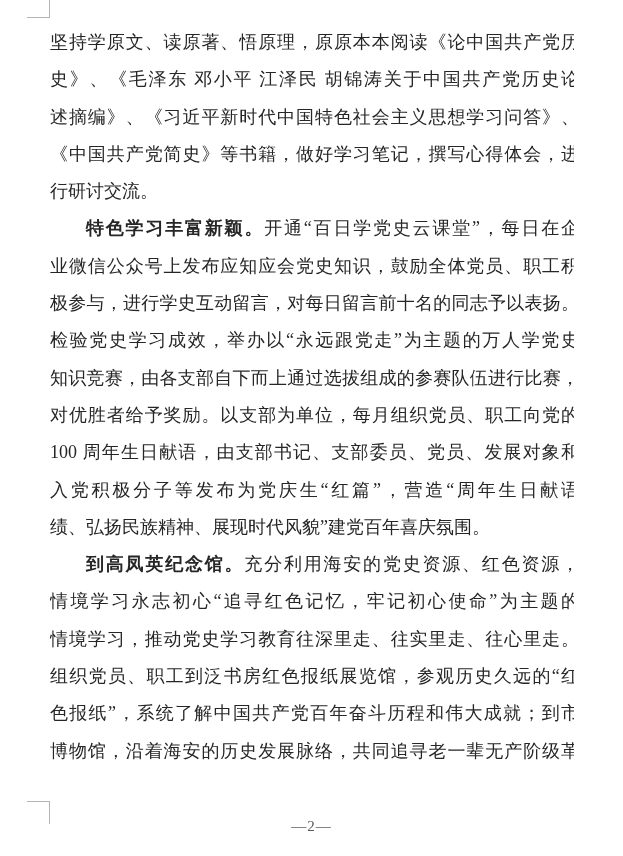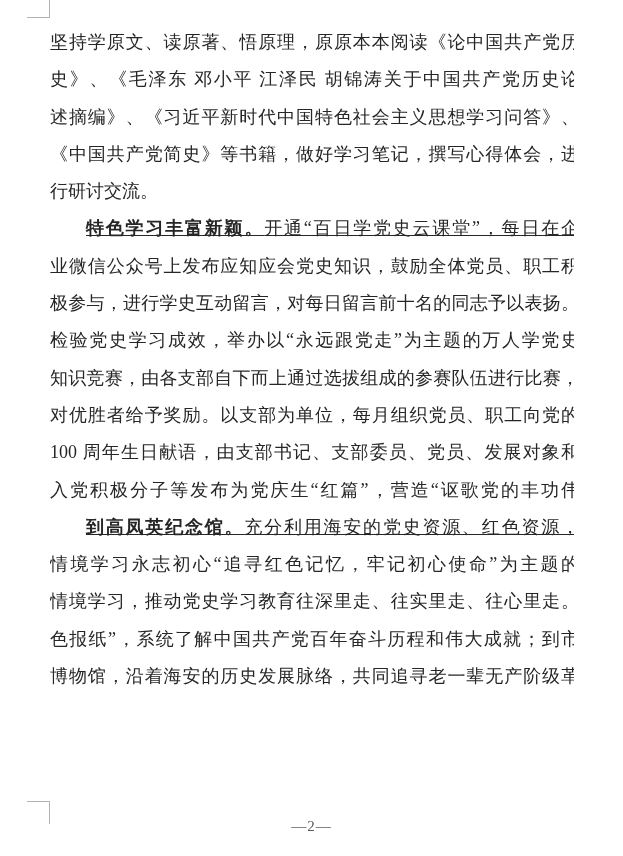--- a/index.html
+++ b/index.html
@@ -28,21 +28,21 @@
     color: var(--text-color);
     font-size: 18px;
   }
   .line {
     height: var(--lh);
     line-height: var(--lh);
     text-align: justify;
     overflow: hidden;
   }
   .line.stretch { text-align-last: justify; }
-  .line.indent { text-indent: 2em; text-decoration: underline; }
+  .line.indent { text-indent: 2em; }
   .lead-bold { font-weight: 700; }
   .page-number {
     position: absolute;
     left: 0; top: 816px; width: 623px; height: 20px;
     line-height: 20px;
     text-align: center;
     font-size: 15px;
     color: var(--pagenum-color);
     letter-spacing: 1px;
   }
@@ -75,25 +75,27 @@
         <div class="line"><span>行研讨交流。</span></div>
       </div>
       <div>
         <div class="line stretch indent"><span class="lead-bold">特色学习丰富新颖。</span><span>开通“百日学党史云课堂”，每日在企</span></div>
         <div class="line stretch"><span>业微信公众号上发布应知应会党史知识，鼓励全体党员、职工积</span></div>
         <div class="line stretch"><span>极参与，进行学史互动留言，对每日留言前十名的同志予以表扬。</span></div>
         <div class="line stretch"><span>检验党史学习成效，举办以“永远跟党走”为主题的万人学党史</span></div>
         <div class="line stretch"><span>知识竞赛，由各支部自下而上通过选拔组成的参赛队伍进行比赛，</span></div>
         <div class="line stretch"><span>对优胜者给予奖励。以支部为单位，每月组织党员、职工向党的</span></div>
         <div class="line stretch"><span>100 周年生日献语，由支部书记、支部委员、党员、发展对象和</span></div>
-        <div class="line stretch"><span>入党积极分子等发布为党庆生“红篇”，营造“讴歌党的丰功伟</span></div>
+        <div class="line stretch"><span>入党积极分子等发布为党庆生“红篇”，营造“周年生日献语</span></div>
+        <div class="line"><span>绩、弘扬民族精神、展现时代风貌”建党百年喜庆氛围。</span></div>
       </div>
       <div>
         <div class="line stretch indent"><span class="lead-bold">到高凤英纪念馆。</span><span>充分利用海安的党史资源、红色资源，</span></div>
         <div class="line stretch"><span>情境学习永志初心“追寻红色记忆，牢记初心使命”为主题的</span></div>
         <div class="line stretch"><span>情境学习，推动党史学习教育往深里走、往实里走、往心里走。</span></div>
+        <div class="line stretch"><span>组织党员、职工到泛书房红色报纸展览馆，参观历史久远的“红</span></div>
         <div class="line stretch"><span>色报纸”，系统了解中国共产党百年奋斗历程和伟大成就；到市</span></div>
         <div class="line stretch"><span>博物馆，沿着海安的历史发展脉络，共同追寻老一辈无产阶级革</span></div>
       </div>
     </div>
 
   <div class="page-number">—2—</div>
 </div>
 
 </body></html>

